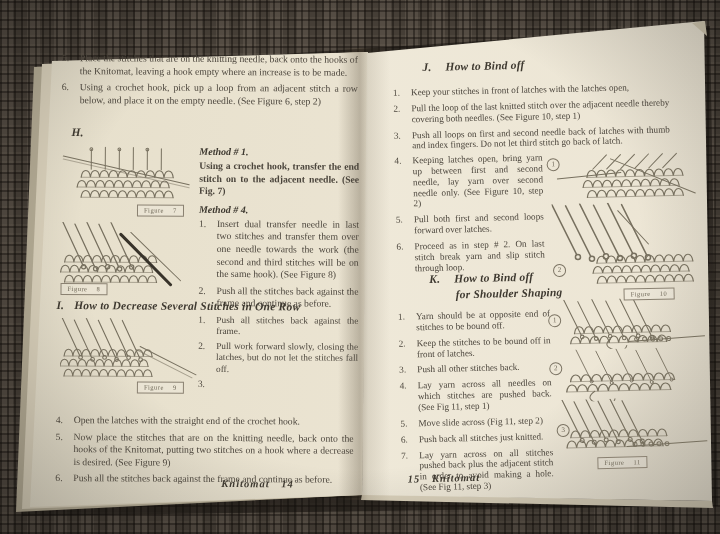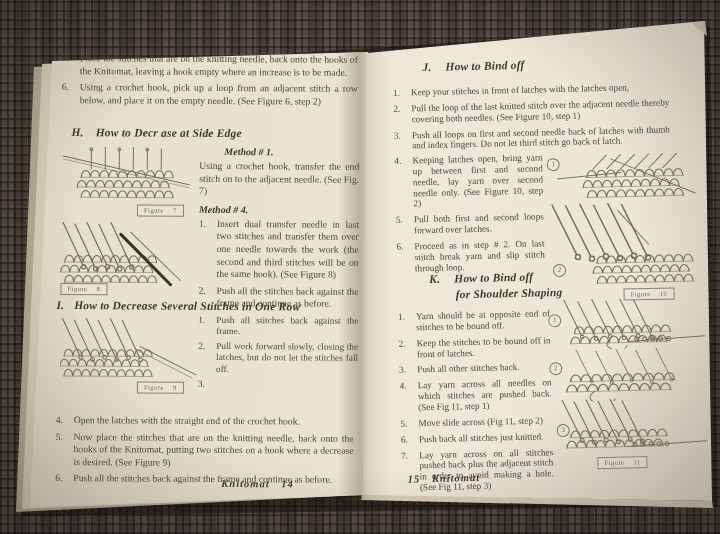--- a/index.html
+++ b/index.html
@@ -48,21 +48,21 @@
   .c-circle{position:absolute;width:11px;height:11px;border:1px solid #7b7363;border-radius:50%;
             font-size:7px;line-height:11px;text-align:center;color:#6c6455;}
   .footer-script{font-style:italic;font-weight:700;font-size:10.5px;color:#3f3a31;
                  letter-spacing:1px;word-spacing:8px;}
 
   
   .content-left{position:absolute;left:58px;top:46px;width:302px;height:452px;
                 transform:rotate(.35deg);transform-origin:0 0;font-size:9.7px;line-height:1.3;}
   .content-left .h2{font-size:11.5px;}
   .method-label{font-weight:700;font-style:italic;font-size:10px;color:#3e3930;margin:5px 0 2px 0;}
-  .mtxt{text-align:justify;}
+  .mtxt{text-align:justify;font-weight:bold;}
   .col-narrow{font-size:9.3px;line-height:1.2;}
 
   
   .content-right{position:absolute;left:382px;top:50px;width:312px;height:452px;
                  transform:rotate(-1.3deg);transform-origin:0 0;font-size:9.2px;line-height:1.18;}
   .content-right .h2{font-size:11.5px;}
   .content-right .li{margin-bottom:5px;}
 
   svg.sketch{display:block;}
 </style>
@@ -103,21 +103,20 @@
         <span class="txt">Place the stitches that are on the knitting needle, back onto the hooks of the Knitomat, leaving a hook empty where an increase is to be made.</span>
       </div>
       <div class="li">
         <span class="num">6.</span>
         <span class="txt">Using a crochet hook, pick up a loop from an adjacent stitch a row below, and place it on the empty needle.  (See Figure 6, step 2)</span>
       </div>
     </div>
 
     <div class="blk h2" style="left:14px;top:79px;display:flex;gap:12px;">
       <span>H.</span>
-      <span>How to Decr ase at Side Edge</span>
     </div>
 
     <div class="blk" style="left:4px;top:97px;">
       <svg class="sketch" width="132" height="62" viewBox="0 0 132 62">
         <g stroke="#77705f" fill="none" stroke-width="1" stroke-linecap="round">
           <path d="M30 6 V26 M44 4 V26 M58 6 V26 M72 4 V26 M86 6 V26 M100 5 V26"></path>
           <circle cx="30" cy="6" r="1.4"></circle>
             <circle cx="58" cy="6" r="1.4"></circle>
             <circle cx="86" cy="6" r="1.4"></circle>
           <use href="#lr" transform="translate(20,24) scale(1.15,1)"></use>
@@ -142,21 +141,21 @@
           <use href="#lr" transform="translate(2,40) scale(1.15,1)"></use>
           <use href="#lr" transform="translate(6,50) scale(1.15,1)"></use>
           <line x1="72" y1="10" x2="122" y2="58"></line>
           <line x1="62" y1="12" x2="112" y2="62" stroke="#38332a" stroke-width="3"></line>
         </g>
       </svg>
     </div>
     <span class="figbox" style="position:absolute;left:4px;top:237px;">Figure 8</span>
 
     <div class="blk" style="left:142px;top:98px;width:160px;">
-      <div class="method-label" style="margin-top:0;margin-left:25px;">Method # 1.</div>
+      <div class="method-label" style="margin-top:0;">Method # 1.</div>
       <div class="mtxt">Using a crochet hook, transfer the end stitch on to the adjacent needle. (See Fig. 7)</div>
       <div class="method-label">Method # 4.</div>
       <div class="li">
         <span class="num">1.</span>
         <span class="txt">Insert dual transfer needle in last two stitches and transfer them over one needle towards the work (the second and third stitches will be on the same hook).  (See Figure 8)</span>
       </div>
       <div class="li">
         <span class="num">2.</span>
         <span class="txt">Push all the stitches back against the frame and continue as before.</span>
       </div>

